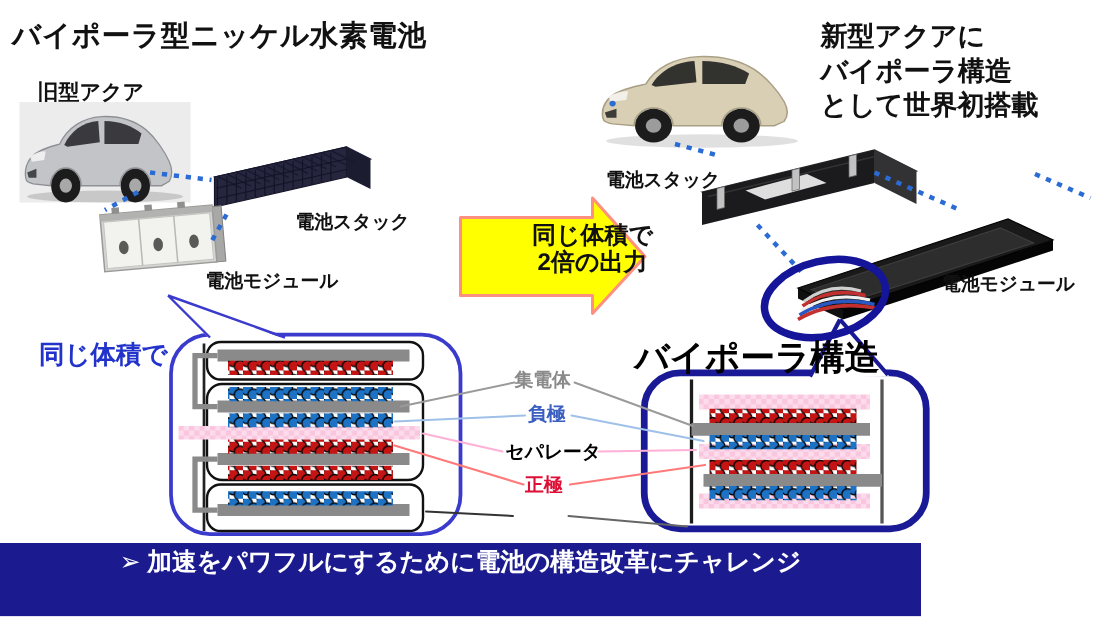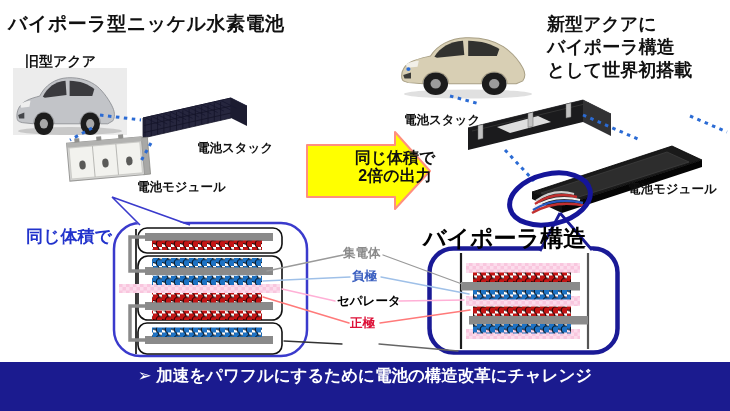--- a/index.html
+++ b/index.html
@@ -20,21 +20,21 @@
               font-weight:bold;line-height:18px;color:#101010;padding-left:44px;}
   .conv-lbl{left:26px;top:225px;font-size:17px;font-weight:bold;color:#2233cc;}
   .bip-lbl{left:423px;top:223px;font-size:23px;font-weight:bold;color:#000000;}
   .lg{font-size:12.5px;font-weight:bold;text-align:center;}
   .lg-collector{left:343px;top:245px;color:#8a8a8a;}
   .lg-negative{left:352px;top:268px;color:#3a5fc0;}
   .lg-separator{left:337px;top:293px;color:#000000;}
   .lg-positive{left:350px;top:315px;color:#dd0f36;}
   .lg-case{left:344px;top:337px;color:#141414;margin-top:24px;}
   .banner{
-    position:absolute;left:0;top:362px;width:730px;height:49px;background:#1b1b8f;
+    position:absolute;left:0;top:362px;width:614px;height:49px;background:#1b1b8f;
     color:#ffffff;text-align:center;font-weight:bold;font-size:16.5px;line-height:23px;
     padding-top:2px;box-sizing:border-box;
   }
 </style>
 </head>
 <body>
 
 <div id="stage">
 
 <svg id="art" width="730" height="411" viewBox="0 0 730 411">

